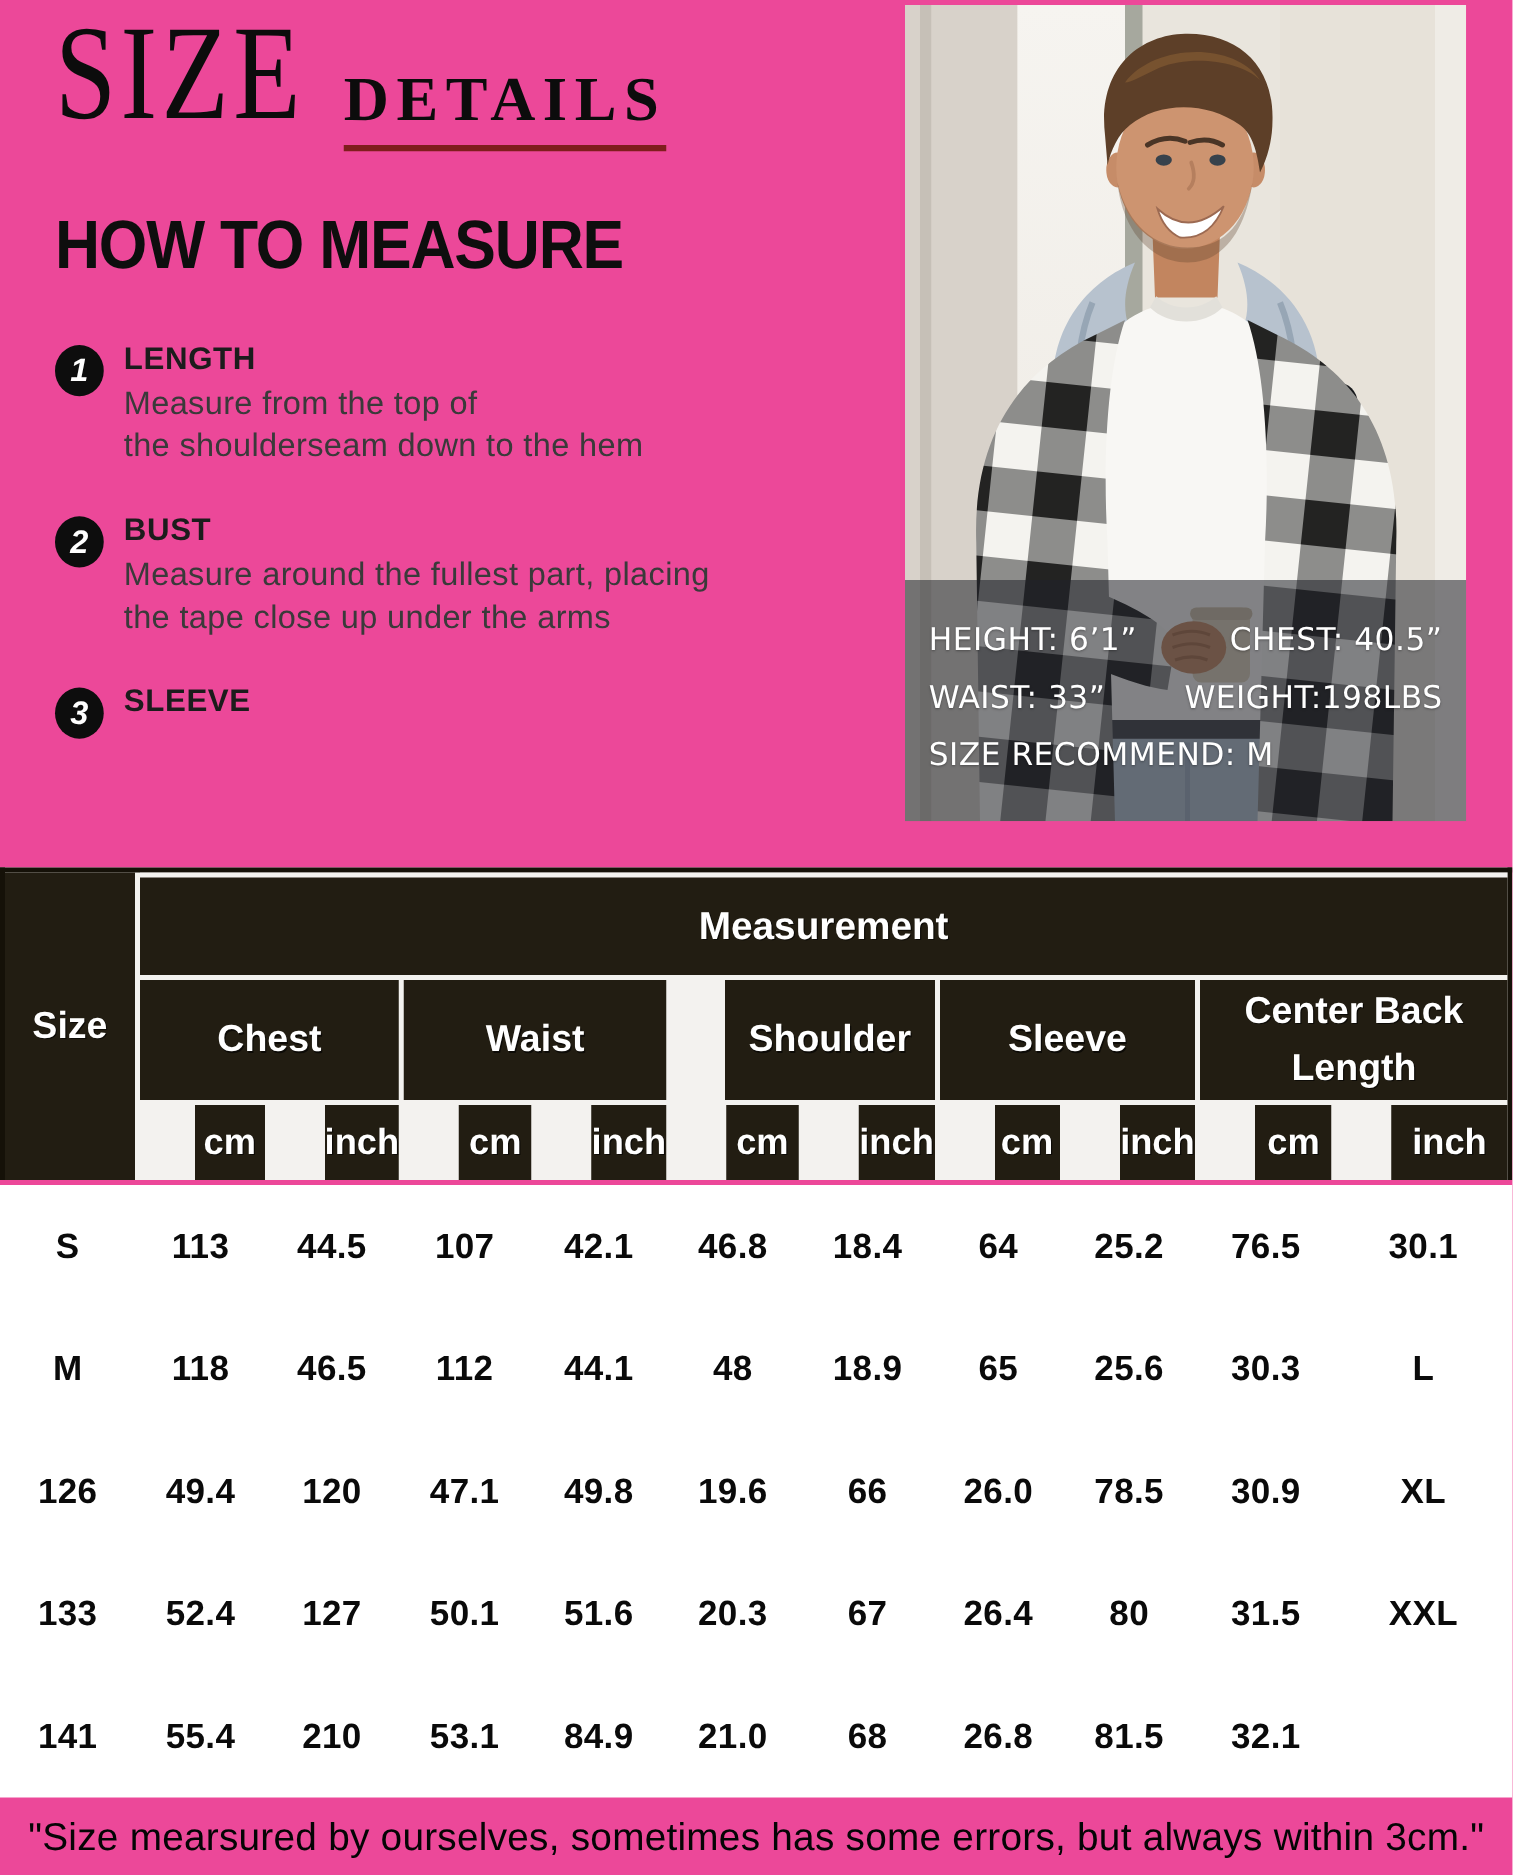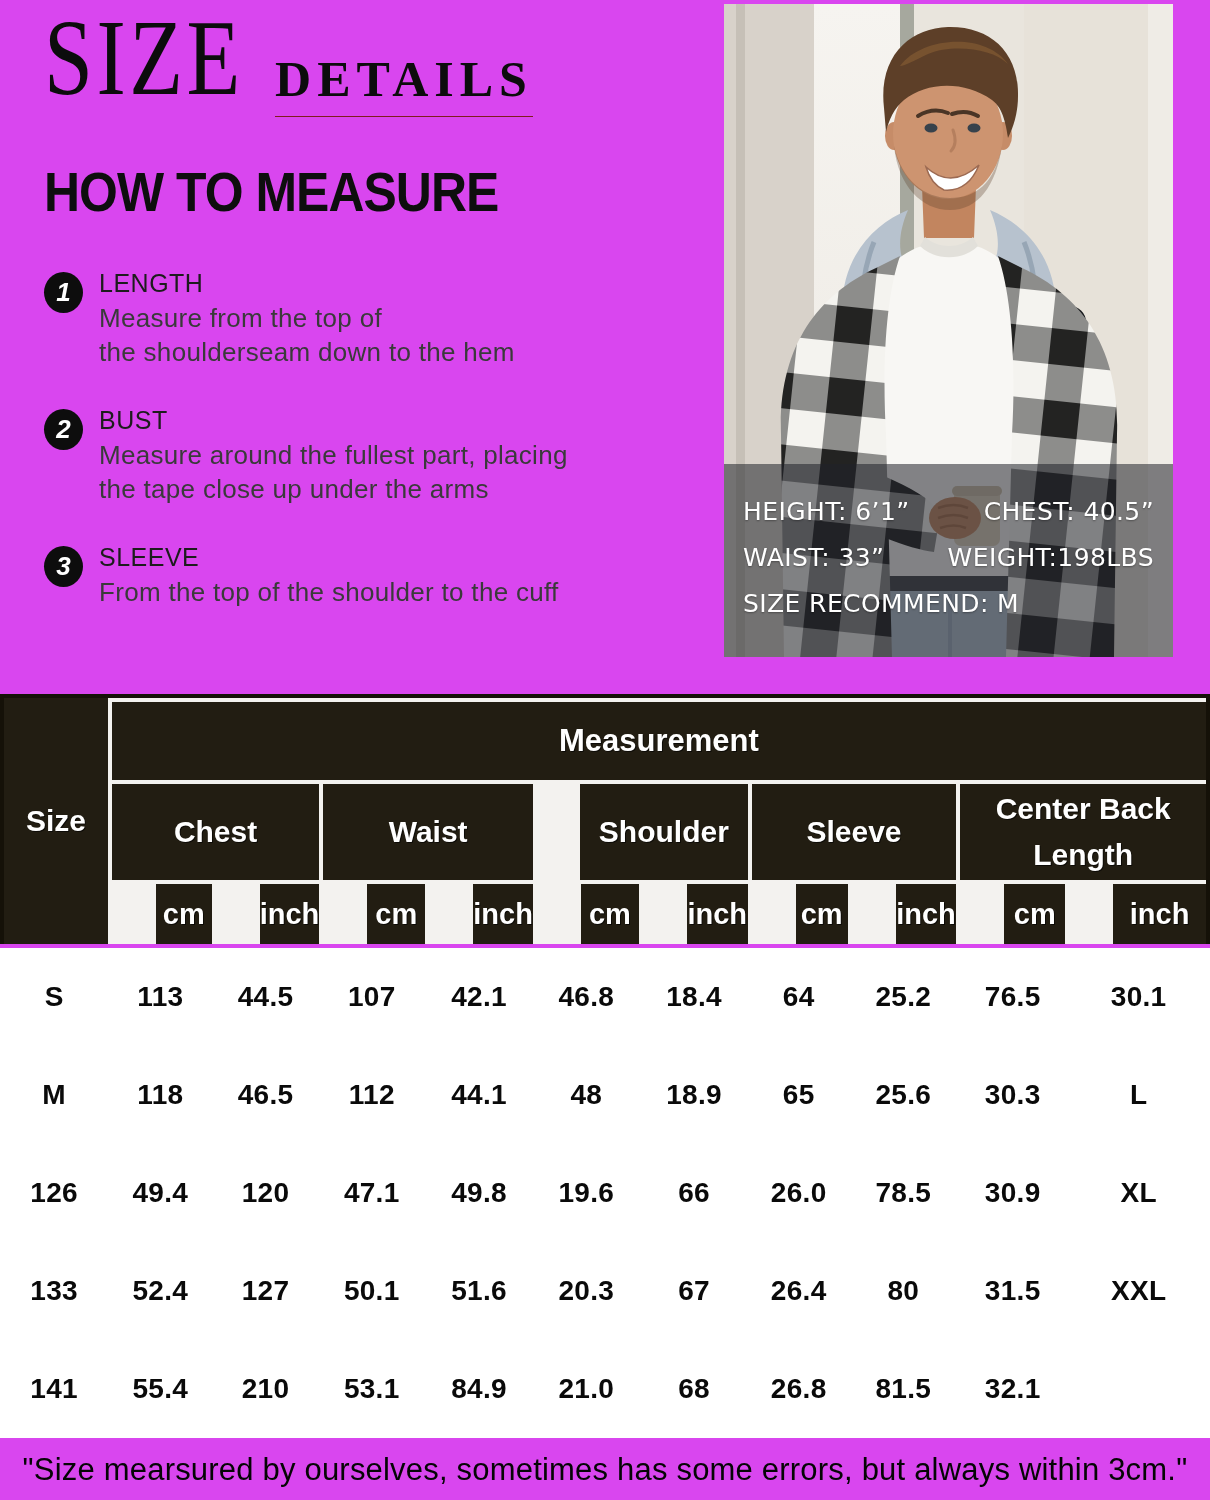--- a/index.html
+++ b/index.html
@@ -1,51 +1,51 @@
 <!DOCTYPE html>
 <html><head>
 <meta charset="utf-8">
 <style>
   * { margin:0; padding:0; box-sizing:border-box; }
   html,body { background:#ffffff; }
   body { font-family:"Liberation Sans", sans-serif; }
   .page {
-    position:relative; width:1210px; height:1500px; background:#d946ef;
+    position:relative; width:1210px; height:1500px; background:#ec4899;
     overflow:hidden; margin:0 auto;
   }
 
   
   .left-col { position:absolute; left:44px; top:10px; width:650px; }
   .brand { display:flex; align-items:baseline; white-space:nowrap; }
   .t-main {
     font-family:"Liberation Serif","DejaVu Serif",serif;
     font-size:100px; line-height:1.05; letter-spacing:4px; color:#0c0c0c;
     display:inline-block; transform:scale(0.88,1.08); transform-origin:left bottom;
     font-weight:400;
   }
   .t-sub {
     font-family:"Liberation Serif","DejaVu Serif",serif;
     font-size:50px; letter-spacing:6px; color:#0c0c0c;
-    border-bottom:1px solid #7f1d1d; padding-bottom:8px; margin-left:4px;
+    border-bottom:5px solid #7f1d1d; padding-bottom:8px; margin-left:4px;
     display:inline-block;
   }
   .htm-heading {
     margin-top:44px;
     font-size:52px; font-weight:700; letter-spacing:-1px; color:#0e0e0e;
     transform:scale(0.96,1.05); transform-origin:left top;
   }
   .steps { margin-top:48px; }
   .step { display:flex; gap:16px; margin-bottom:37px; }
   .badge {
     flex:0 0 auto; width:39px; height:41px; border-radius:50%;
     background:#0d0d0d; color:#fff; font-weight:700; font-size:26px;
     display:flex; align-items:center; justify-content:center; margin-top:3px;
     font-style:italic;
   }
-  .step-label { font-size:25px; font-weight:400; color:#1c1c1c; letter-spacing:0.5px; margin-bottom:3px; }
+  .step-label { font-size:25px; font-weight:700; color:#1c1c1c; letter-spacing:0.5px; margin-bottom:3px; }
   .step-line { font-size:26px; color:#3a3a3a; line-height:34px; letter-spacing:0.3px; }
 
   
   .photo { position:absolute; left:724px; top:4px; width:449px; height:653px; overflow:hidden; }
   .photo svg { display:block; }
   .photo-overlay {
     position:absolute; left:0; top:460px; width:449px; height:193px;
     background:rgba(32,35,41,0.55);
     color:#ffffff; padding:25px 19px 0 19px;
     font-family:"DejaVu Sans","Liberation Sans",sans-serif;
@@ -117,21 +117,20 @@
         <div class="step-text">
           <div class="step-label">BUST</div>
           <div class="step-line">Measure around the fullest part, placing</div>
           <div class="step-line">the tape close up under the arms</div>
         </div>
       </div>
       <div class="step">
         <span class="badge">3</span>
         <div class="step-text">
           <div class="step-label">SLEEVE</div>
-          <div class="step-line">From the top of the shoulder to the cuff</div>
         </div>
       </div>
     </div>
   </section>
 
   <figure class="photo">
     <svg width="449" height="653" viewBox="0 0 449 653">
       <defs>
         <pattern id="buff" width="72" height="72" patternUnits="userSpaceOnUse" patternTransform="rotate(6 0 0)">
           <rect width="72" height="72" fill="#f4f3ef"></rect>

